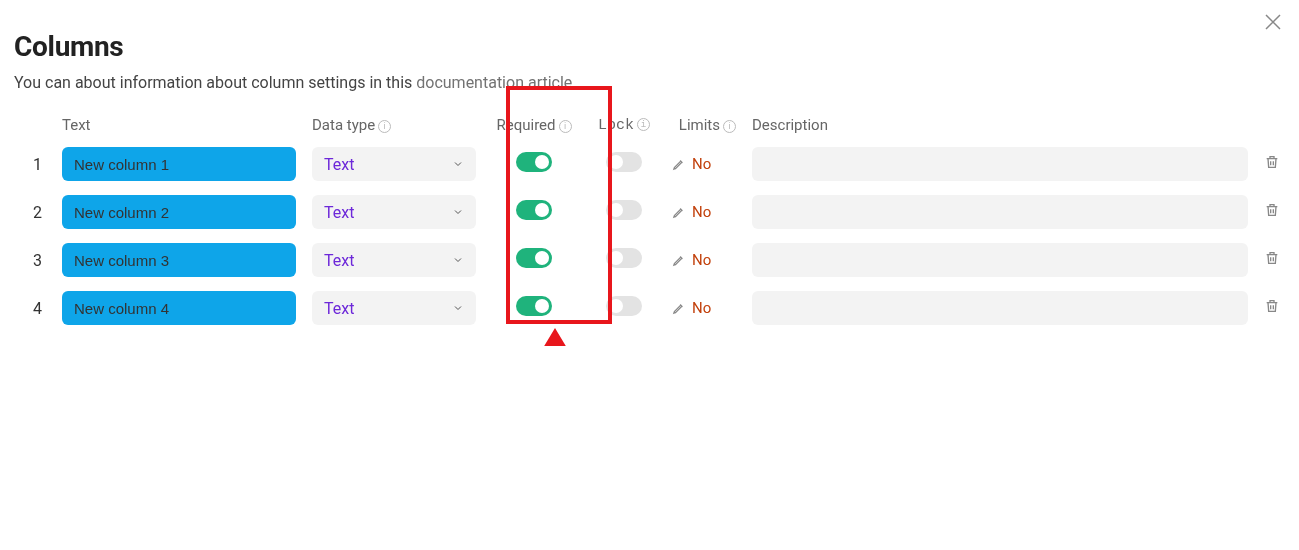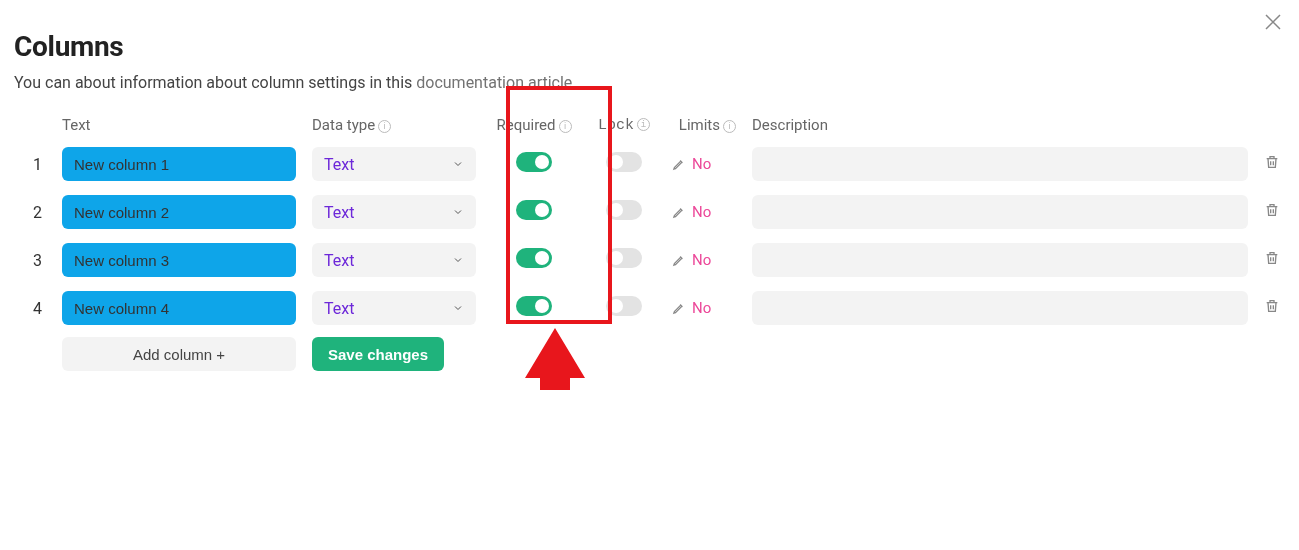--- a/index.html
+++ b/index.html
@@ -87,21 +87,21 @@
   }
   .toggle.on { background: #1fb37c; }
   .toggle.off { background: #e3e3e3; }
   .knob {
     width: 14px; height: 14px; border-radius: 50%; background: #fff;
     position:absolute; top:3px;
   }
   .toggle.on .knob { right: 3px; }
   .toggle.off .knob { left: 3px; }
 
-  .limits { display:flex; align-items:center; gap:6px; color:#ec4899; font-size:15px;}
+  .limits { display:flex; align-items:center; gap:6px; color:#c2410c; font-size:15px;}
   .pencil { width:14px; height:14px; color:#888; }
 
   .trash { width:16px; height:16px; color:#888; cursor:pointer;}
 
   .info-icon {
     width: 13px; height:13px; display:inline-flex; align-items:center; justify-content:center;
     border:1px solid #bbb; color:#bbb; border-radius:50%; font-size:9px; margin-left:3px;
     vertical-align:middle;
   }
 
@@ -310,35 +310,18 @@
     <div class="cell col-desc">
       <input class="desc-input" style="">
     </div>
     <div class="cell col-del">
       <svg class="trash" viewBox="0 0 24 24" fill="none" stroke="currentColor" stroke-width="2">
           <path d="M4 7h16M9 7V4h6v3M6 7l1 13h10l1-13M10 11v6M14 11v6"></path>
         </svg>
     </div>
   </div>
 
-  <div class="row bottom-row">
-    <div class="cell col-idx"></div>
-    <div class="cell col-name">
-      <button class="add-col-btn">
-        <span>Add column</span>
-        <span>+</span>
-      </button>
-    </div>
-    <div class="cell col-type">
-      <button class="save-btn">Save changes</button>
-    </div>
-    <div class="cell col-req"></div>
-    <div class="cell col-lock"></div>
-    <div class="cell col-limits"></div>
-    <div class="cell col-desc"></div>
-    <div class="cell col-del"></div>
-  </div>
 </div>
 
 <div class="annot-box"></div>
 <svg class="annot-arrow" viewBox="0 0 60 150">
   <path d="M30 0 L60 50 L45 50 L45 150 L15 150 L15 50 L0 50 Z" fill="#e8161c"></path>
 </svg>
 
 </body></html>

